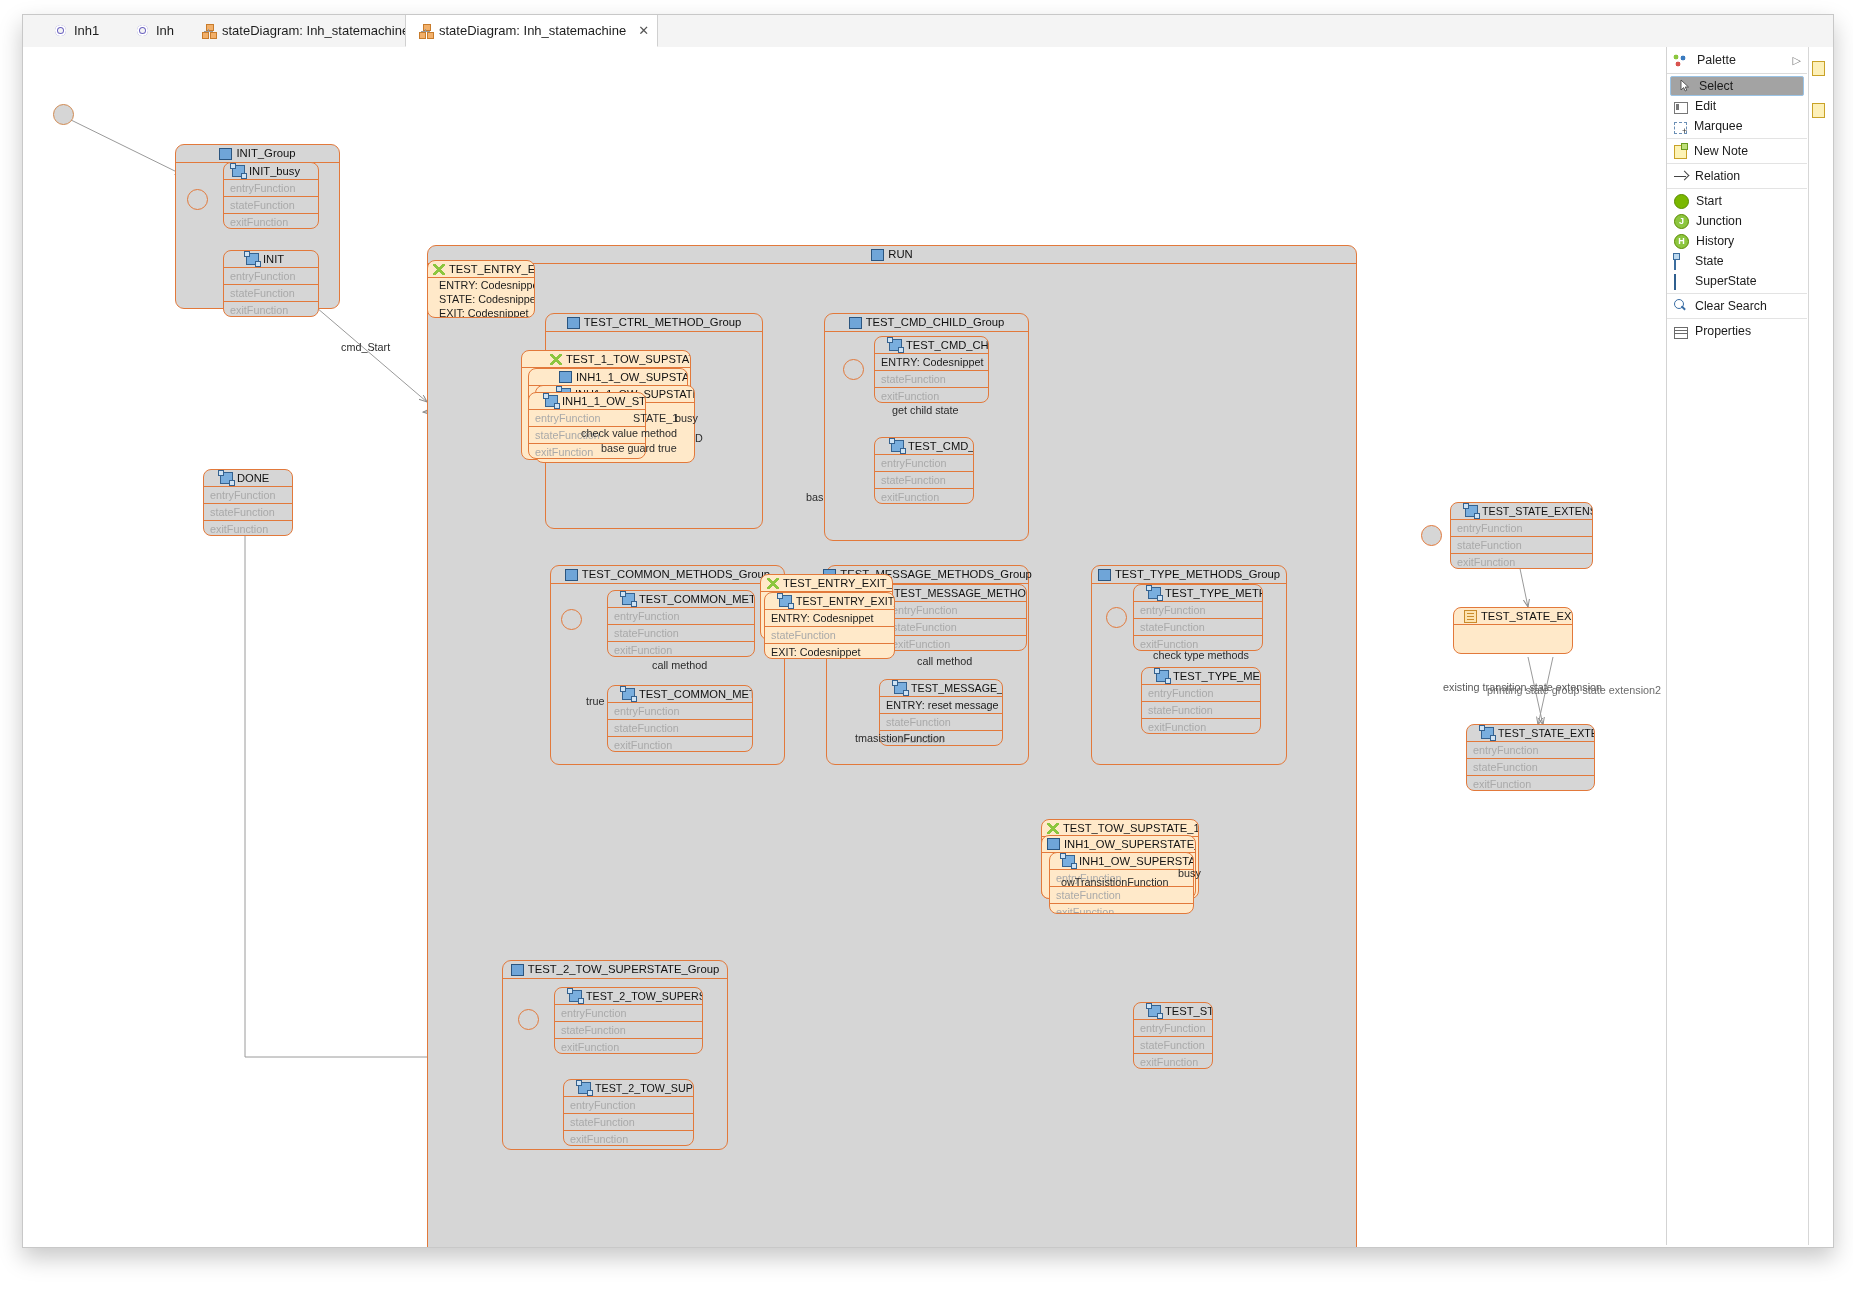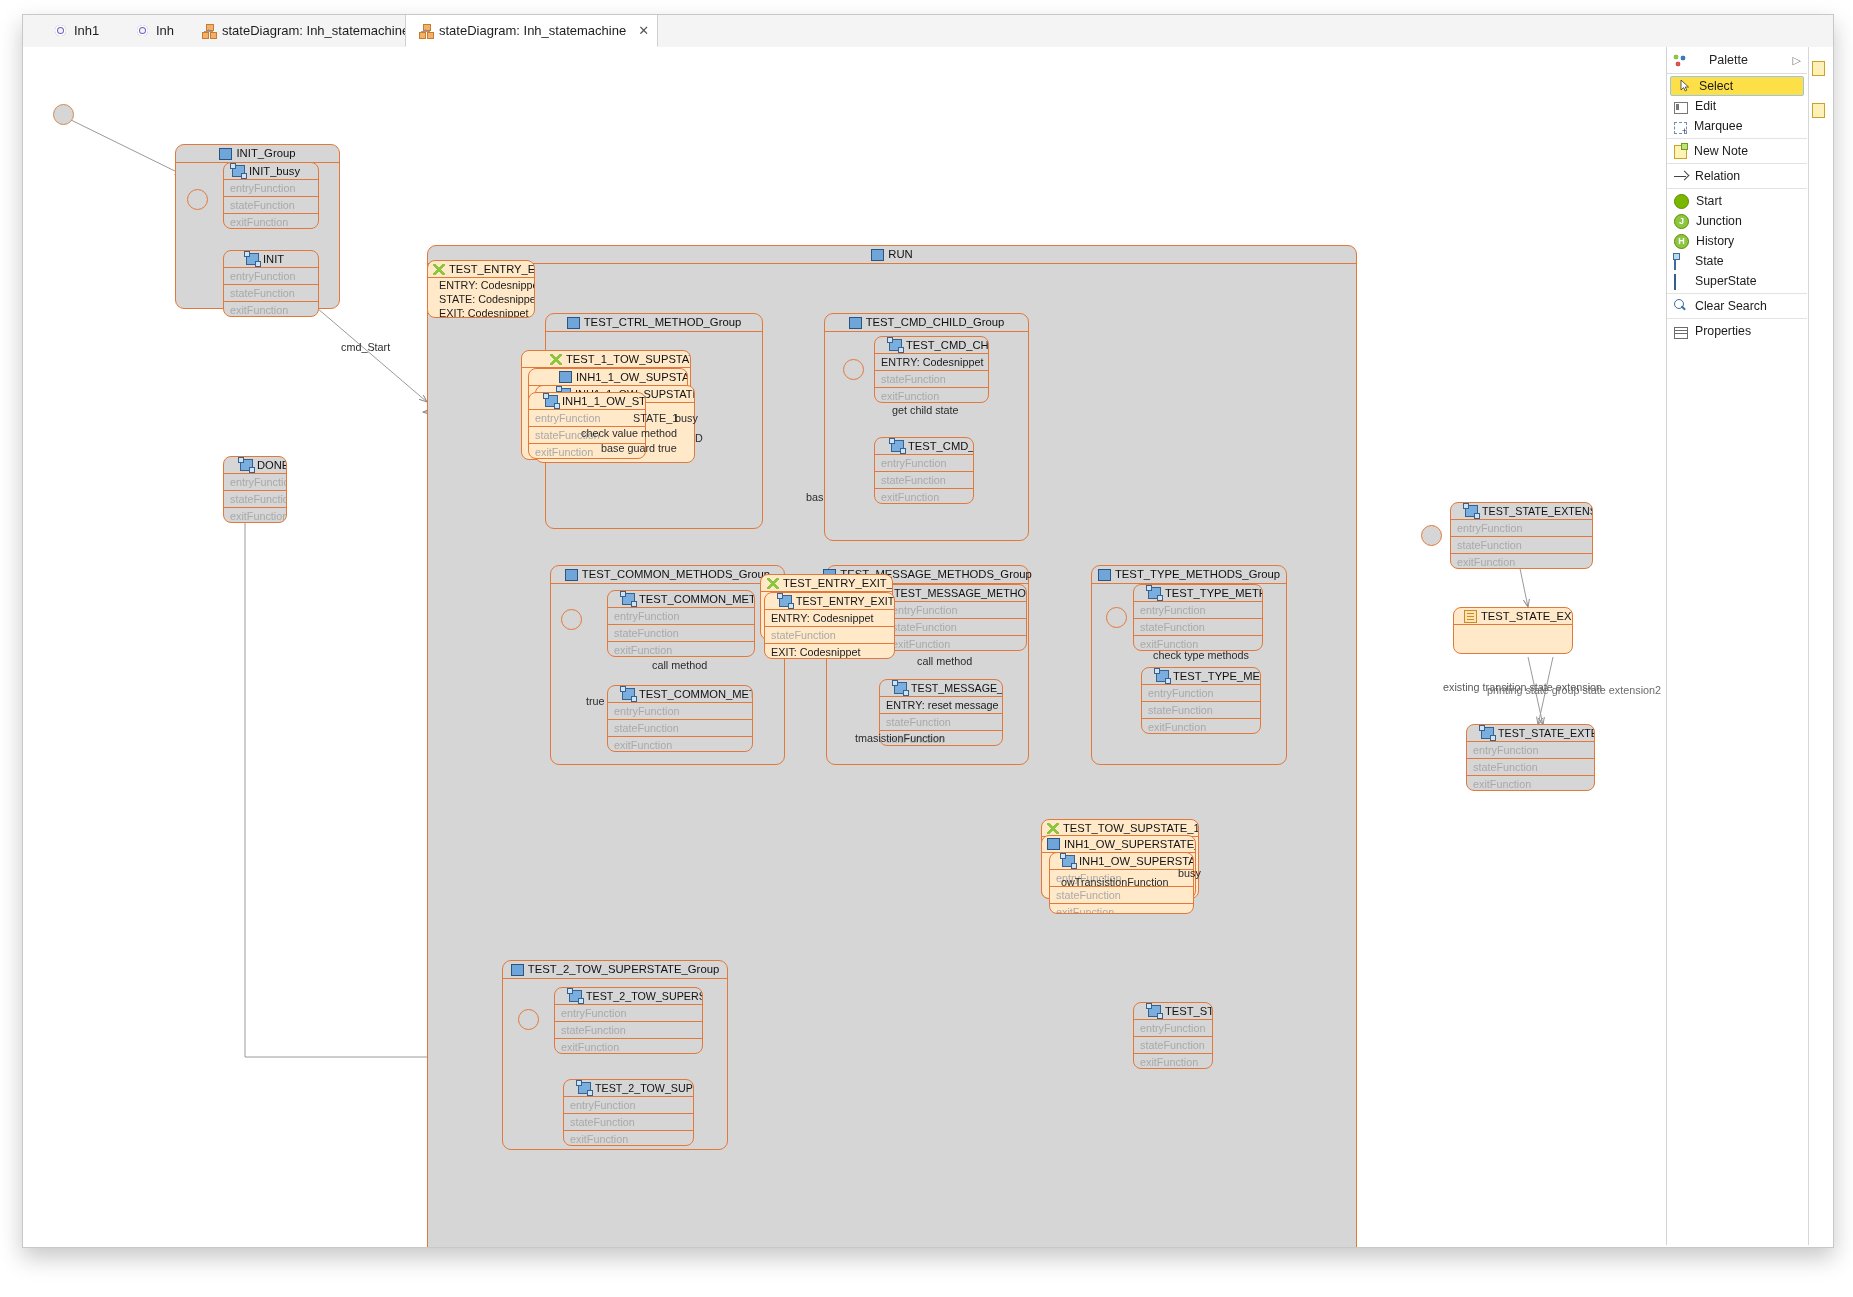--- a/index.html
+++ b/index.html
@@ -27,26 +27,26 @@
   .ico-sm .b3{left:8px;top:8px;width:5px;height:5px;}
   .ico-sm .l1{left:6px;top:5px;width:1px;height:3px;background:#9a9a9a;border:0;}
   .ico-sm .l2{left:2px;top:7px;width:9px;height:1px;background:#9a9a9a;border:0;}
 
   
   .canvas{position:absolute;left:0;top:32px;right:0;bottom:0;background:#ffffff;overflow:hidden;}
   .editor{position:absolute;left:0;top:0;width:1643px;height:1198px;background:#fff;border-right:1px solid #d3d3d3;}
 
   
   .palette{position:absolute;left:1644px;top:0;width:140px;height:1198px;background:#fff;}
-  .pal-head{height:26px;display:flex;align-items:center;gap:22px;padding:0 6px;border-bottom:1px solid #dcdcdc;
+  .pal-head{height:26px;display:flex;align-items:center;gap:10px;padding:0 6px;border-bottom:1px solid #dcdcdc;
             font-size:12.5px;color:#222;background:#fff;}
   .pal-head .arrow{margin-left:auto;color:#777;font-size:11px;}
   .pal-grp{border-bottom:1px solid #e3e3e3;padding:2px 0;}
   .pal-item{display:flex;align-items:center;gap:7px;height:20px;padding:0 6px 0 7px;font-size:12.3px;color:#1b1b1b;white-space:nowrap;}
-  .pal-item.sel{background:#fde047;border:1px solid #9bc4e6;height:18px;margin:0 3px;border-radius:2px;}
+  .pal-item.sel{background:#a3a3a3;border:1px solid #9bc4e6;height:18px;margin:0 3px;border-radius:2px;}
   .pal-ic{width:14px;height:14px;flex:0 0 auto;position:relative;}
   .dot-green{width:13px;height:13px;border-radius:50%;background:#7ab800;border:1px solid #5c8c00;}
   .dot-letter{width:13px;height:13px;border-radius:50%;background:#8dc63f;border:1px solid #5c8c00;color:#fff;
       font-size:9px;line-height:13px;text-align:center;font-weight:bold;}
   .sq-state{width:12px;height:11px;background:#6ea8dc;border:1px solid #3c6d9e;position:relative;top:1px;}
   .sq-state::after{content:"";position:absolute;left:-2px;top:-2px;width:5px;height:5px;background:#bcd9f0;border:1px solid #3c6d9e;}
   .sq-super{width:12px;height:11px;background:#7fb1e0;border:1px solid #2f5f8f;position:relative;top:1px;
       box-shadow:0 0 0 1px #fff;}
   .note-ic{width:11px;height:12px;background:#fdf3b5;border:1px solid #c9a227;position:relative;top:1px;}
   .note-ic::after{content:"";position:absolute;right:-2px;top:-3px;width:5px;height:5px;background:#bfe07a;border:1px solid #6b9b1f;}
@@ -221,21 +221,21 @@
       <div class="st-title" style="padding-left:22px;">
         <span class="mini-state"></span>
         <span>INIT</span>
       </div>
       <div class="st-row">entryFunction</div>
       <div class="st-row">stateFunction</div>
       <div class="st-row last">exitFunction</div>
     </div>
     <div class="lbl" style="left:318px;top:294px;">cmd_Start</div>
 
-    <div class="state" style="left:180px;top:409px;width:64px;height:67px;margin-left:20px;">
+    <div class="state" style="left:180px;top:422px;width:90px;height:67px;">
       <div class="st-title" style="padding-left:16px;">
         <span class="mini-state"></span>
         <span>DONE</span>
       </div>
       <div class="st-row">entryFunction</div>
       <div class="st-row">stateFunction</div>
       <div class="st-row last">exitFunction</div>
     </div>
 
     <div class="grp" style="left:404px;top:198px;width:930px;height:1030px;">

